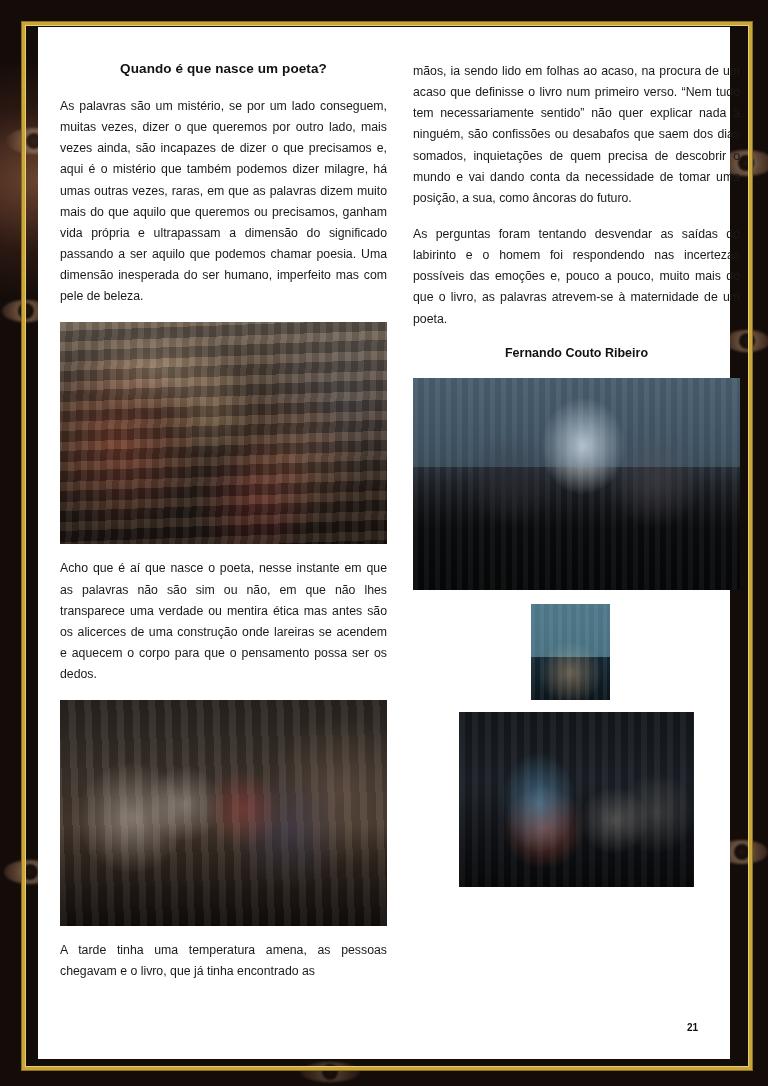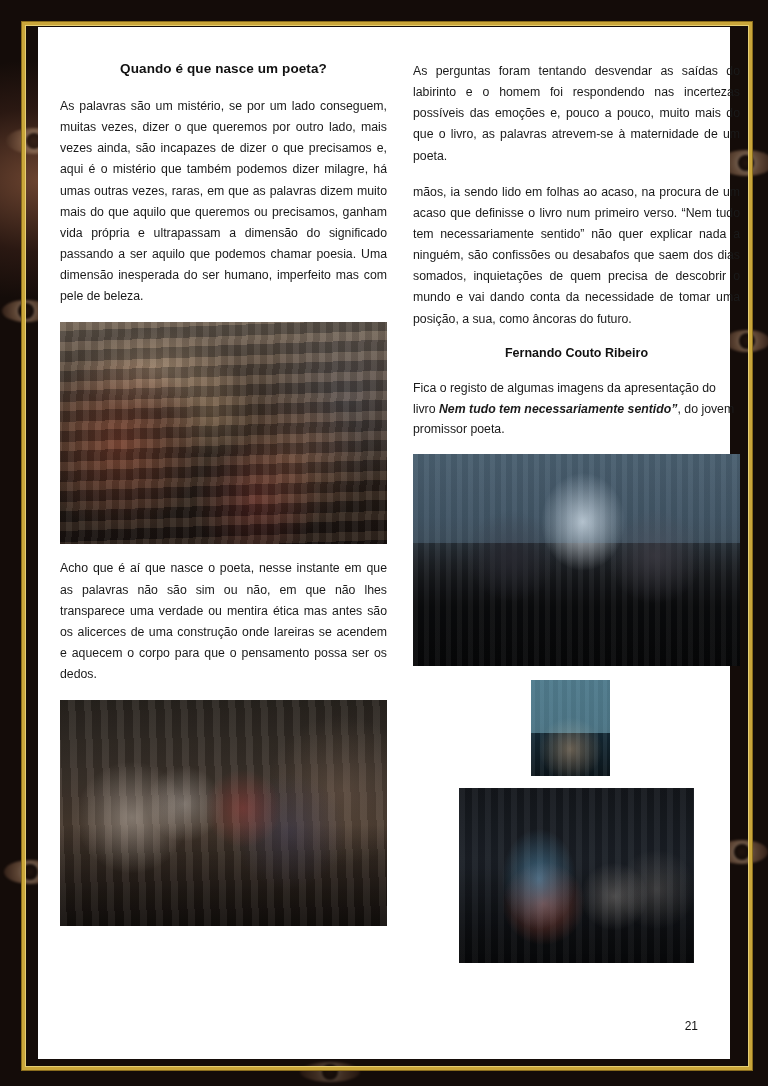--- a/index.html
+++ b/index.html
@@ -213,22 +213,22 @@
       radial-gradient(circle at 66% 62%, rgba(210,200,190,.30), transparent 18%),
       radial-gradient(circle at 84% 58%, rgba(170,160,150,.25), transparent 18%),
       repeating-linear-gradient(90deg, rgba(255,255,255,.04) 0 6px, rgba(0,0,0,.12) 6px 13px),
       linear-gradient(0deg, rgba(0,0,0,.55), rgba(0,0,0,0) 55%);
   }
 
   .page-number {
     position: absolute;
     right: 22px;
     bottom: 14px;
-    font-size: 12px;
-    font-weight: normal;
+    font-size: 10px;
+    font-weight: bold;
     color: #111;
   }
 </style>
 </head>
 <body>
 
 <div class="page-wrap">
 
   <div class="eye" style="left:6px; top:128px;"></div>
   <div class="eye" style="left:2px; top:300px; width:48px; height:22px;"></div>
@@ -253,33 +253,31 @@
           <div class="photo photo-audience">
             <div class="veil"></div>
           </div>
 
           <p class="body">Acho que é aí que nasce o poeta, nesse instante em que as palavras não são sim ou não, em que não lhes transparece uma verdade ou mentira ética mas antes são  os alicerces de uma construção onde lareiras se acendem e aquecem o corpo para que o pensamento possa ser os dedos.</p>
 
           <div class="photo photo-crowd">
             <div class="veil"></div>
           </div>
 
+          <p class="body">A tarde tinha uma temperatura amena, as pessoas chegavam e o livro, que já tinha encontrado as</p>
         </div>
 
         <div class="col">
+          <p class="body">mãos, ia sendo lido em folhas ao acaso, na procura de um acaso que definisse o livro num primeiro verso. “Nem tudo tem necessariamente sentido” não quer explicar nada a ninguém, são confissões ou desabafos que saem dos dias somados, inquietações de quem precisa de descobrir o mundo e vai dando conta da necessidade de tomar uma posição, a sua, como âncoras do futuro.</p>
+
           <p class="body">As perguntas foram tentando desvendar as saídas do labirinto e o homem foi respondendo nas incertezas possíveis das emoções e, pouco a pouco, muito mais do que o livro, as palavras atrevem-se à maternidade de um poeta.</p>
 
-          <p class="body">mãos, ia sendo lido em folhas ao acaso, na procura de um acaso que definisse o livro num primeiro verso. “Nem tudo tem necessariamente sentido” não quer explicar nada a ninguém, são confissões ou desabafos que saem dos dias somados, inquietações de quem precisa de descobrir o mundo e vai dando conta da necessidade de tomar uma posição, a sua, como âncoras do futuro.</p>
-
 
           <div class="byline">Fernando Couto Ribeiro</div>
 
-          <p class="caption-note">
-            <span>Fica o registo de algumas imagens da apresentação do livro </span><span class="ital">Nem tudo tem necessariamente sentido”</span><span>, do jovem promissor poeta.</span>
-          </p>
 
           <div class="photo photo-table">
             <div class="veil"></div>
           </div>
 
           <div class="photo photo-small">
             <div class="veil"></div>
           </div>
 
           <div class="photo photo-stage">

